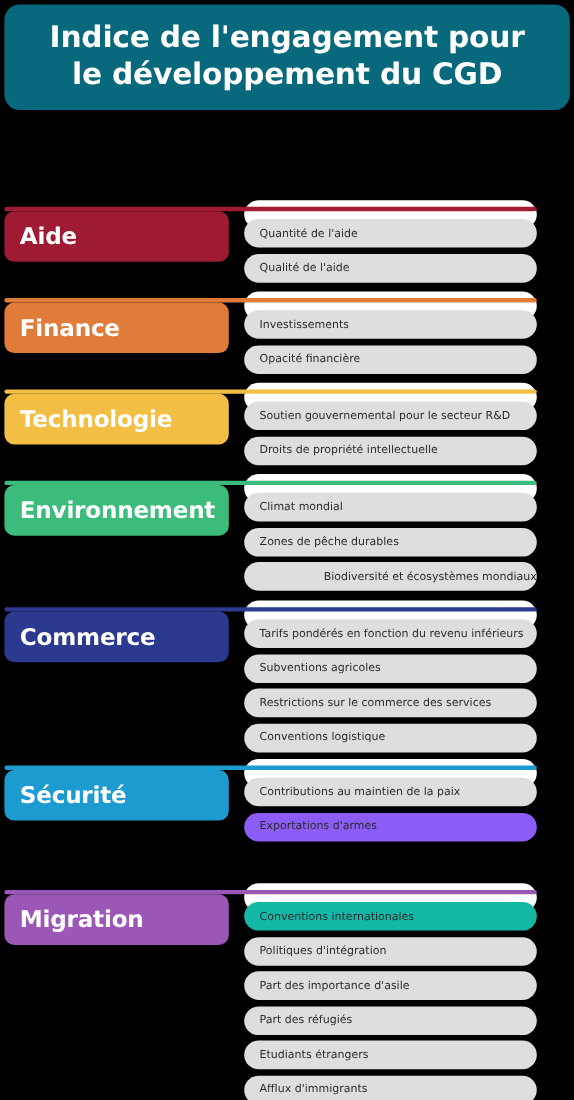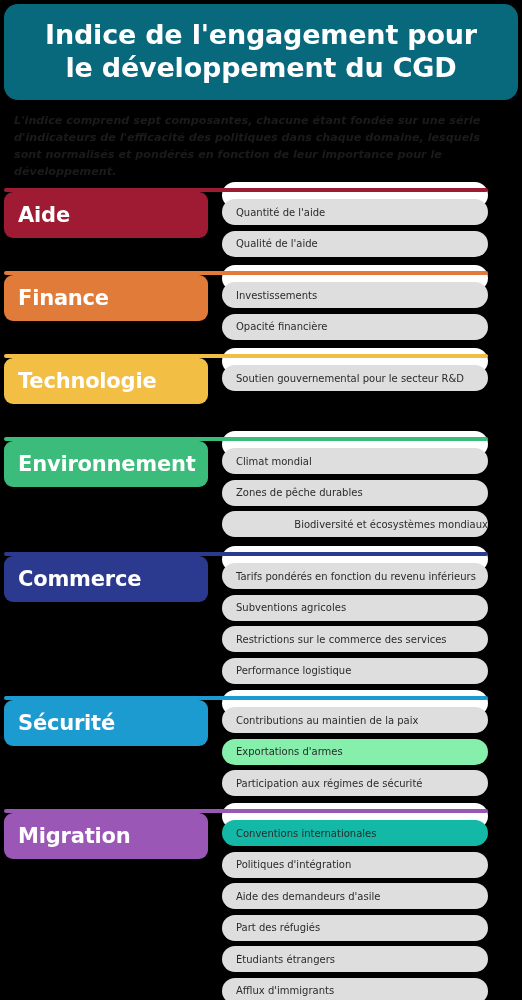--- a/index.html
+++ b/index.html
@@ -122,21 +122,20 @@
 </style>
 </head>
 <body>
 
 <div id="page">
 
   <div class="header-box">
     <div class="header-title">Indice de l'engagement pour le développement du CGD</div>
   </div>
 
-  <div class="subtitle">L'indice comprend sept composantes, chacune étant fondée sur une série d'indicateurs de l'efficacité des politiques dans chaque domaine, lesquels sont normalisés et pondérés en fonction de leur importance pour le développement.</div>
 
   <div class="rows" id="rows">
       <div class="spacer-pill" style="top: 182px; background: rgb(255, 255, 255);"></div>
       <div class="connector-line" style="top: 188px; background: rgb(158, 27, 51);"></div>
       <div class="cat-bar" style="top: 192px; background: rgb(158, 27, 51);">
         <span class="cat-label">Aide</span>
       </div>
       <div class="item-pill" style="top: 199px; background: rgb(222, 222, 222);">
         <span class="item-label">Quantité de l'aide</span>
       </div>
@@ -155,20 +154,23 @@
         <span class="item-label">Opacité financière</span>
       </div>
       <div class="spacer-pill" style="top: 348px; background: rgb(255, 255, 255);"></div>
       <div class="connector-line" style="top: 354px; background: rgb(242, 190, 67);"></div>
       <div class="cat-bar" style="top: 358px; background: rgb(242, 190, 67);">
         <span class="cat-label">Technologie</span>
       </div>
       <div class="item-pill" style="top: 365px; background: rgb(222, 222, 222);">
         <span class="item-label">Soutien gouvernemental pour le secteur R&amp;D</span>
       </div>
+      <div class="item-pill" style="top: 396.5px; background: rgb(222, 222, 222);">
+        <span class="item-label">Droits de propriété intellectuelle</span>
+      </div>
       <div class="spacer-pill" style="top: 431px; background: rgb(255, 255, 255);"></div>
       <div class="connector-line" style="top: 437px; background: rgb(60, 188, 122);"></div>
       <div class="cat-bar" style="top: 441px; background: rgb(60, 188, 122);">
         <span class="cat-label">Environnement</span>
       </div>
       <div class="item-pill" style="top: 448px; background: rgb(222, 222, 222);">
         <span class="item-label">Climat mondial</span>
       </div>
       <div class="item-pill" style="top: 479.5px; background: rgb(222, 222, 222);">
         <span class="item-label">Zones de pêche durables</span>
@@ -184,49 +186,46 @@
       <div class="item-pill" style="top: 563px; background: rgb(222, 222, 222);">
         <span class="item-label">Tarifs pondérés en fonction du revenu inférieurs</span>
       </div>
       <div class="item-pill" style="top: 626px; background: rgb(222, 222, 222);">
         <span class="item-label">Restrictions sur le commerce des services</span>
       </div>
       <div class="item-pill" style="top: 594.5px; background: rgb(222, 222, 222);">
         <span class="item-label">Subventions agricoles</span>
       </div>
       <div class="item-pill" style="top: 657.5px; background: rgb(222, 222, 222);">
-        <span class="item-label">Performance logistique</span>
+        <span class="item-label">Conventions logistique</span>
       </div>
       <div class="spacer-pill" style="top: 690px; background: rgb(255, 255, 255);"></div>
       <div class="connector-line" style="top: 696px; background: rgb(28, 155, 209);"></div>
       <div class="cat-bar" style="top: 700px; background: rgb(28, 155, 209);">
         <span class="cat-label">Sécurité</span>
       </div>
       <div class="item-pill" style="top: 707px; background: rgb(222, 222, 222);">
         <span class="item-label">Contributions au maintien de la paix</span>
       </div>
-      <div class="item-pill" style="top: 738.5px; background: #86efac;">
+      <div class="item-pill" style="top: 738.5px; background: #8b5cf6;">
         <span class="item-label">Exportations d'armes</span>
-      </div>
-      <div class="item-pill" style="top: 770px; background: rgb(222, 222, 222);">
-        <span class="item-label">Participation aux régimes de sécurité</span>
       </div>
       <div class="spacer-pill" style="top: 803px; background: rgb(255, 255, 255);"></div>
       <div class="connector-line" style="top: 809px; background: rgb(155, 87, 182);"></div>
       <div class="cat-bar" style="top: 813px; background: rgb(155, 87, 182);">
         <span class="cat-label">Migration</span>
       </div>
       <div class="item-pill" style="top: 820px; background: #14b8a6;">
         <span class="item-label">Conventions internationales</span>
       </div>
       <div class="item-pill" style="top: 851.5px; background: rgb(222, 222, 222);">
         <span class="item-label">Politiques d'intégration</span>
       </div>
       <div class="item-pill" style="top: 883px; background: rgb(222, 222, 222);">
-        <span class="item-label">Aide des demandeurs d'asile</span>
+        <span class="item-label">Part des importance d'asile</span>
       </div>
       <div class="item-pill" style="top: 914.5px; background: rgb(222, 222, 222);">
         <span class="item-label">Part des réfugiés</span>
       </div>
       <div class="item-pill" style="top: 946px; background: rgb(222, 222, 222);">
         <span class="item-label">Étudiants étrangers</span>
       </div>
       <div class="item-pill" style="top: 977.5px; background: rgb(222, 222, 222);">
         <span class="item-label">Afflux d'immigrants</span>
       </div>

